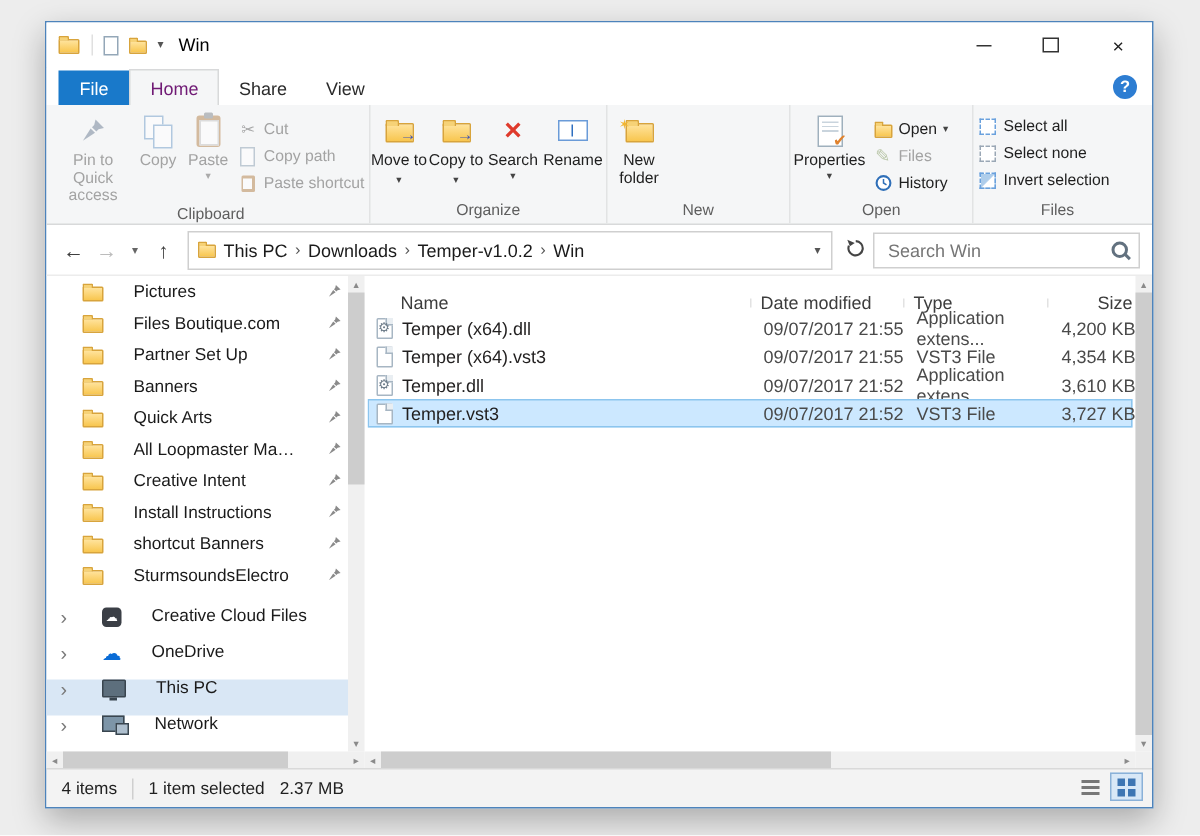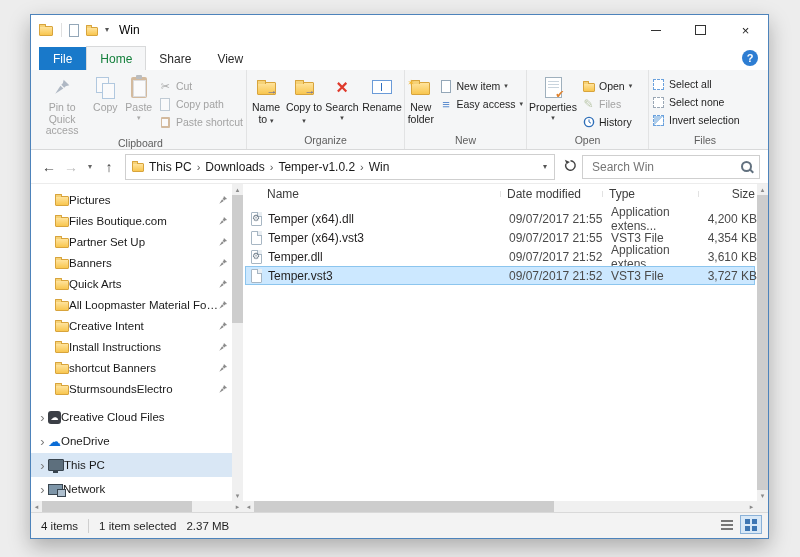--- a/index.html
+++ b/index.html
@@ -15,21 +15,21 @@
   .qat-sep{width:1px;height:14px;background:#e0e0e0}
   .caret-tiny{font-size:8px;color:#555;line-height:1}
   .win-controls{margin-left:auto;display:flex;height:100%}
   .wc{width:45px;height:100%;display:flex;align-items:center;justify-content:center;color:#222;font-size:13px}
   .wc .bar{width:10px;height:1px;background:#333}
   .wc .box{width:9px;height:8px;border:1px solid #333}
   
   .tabrow{height:25px;min-height:25px;background:#fff;display:flex;align-items:flex-end;position:relative}
   .tab{font-size:12px;color:#2b2b2b;padding:0 13px;height:23px;display:flex;align-items:center}
   .tab-file{background:#1979ca;color:#fff;margin-left:8px;padding:0 14px}
-  .tab.active{background:#f5f6f7;border:1px solid #d8d9da;border-bottom:none;color:#15803d}
+  .tab.active{background:#f5f6f7;border:1px solid #d8d9da;border-bottom:none;color:#701a75}
   .help-circle{position:absolute;right:10px;bottom:4px;width:16px;height:16px;border-radius:50%;
                background:#2d7dd2;color:#fff;font-size:11px;font-weight:bold;
                display:flex;align-items:center;justify-content:center}
   
   .ribbon{height:79px;min-height:79px;background:#f5f6f7;border-bottom:1px solid #d8d9da;
           display:flex;padding-left:4px;overflow:hidden}
   .rgroup{display:flex;flex-direction:column;border-right:1px solid #e2e3e4;overflow:hidden;box-sizing:border-box}
   .rgroup-body{display:flex;flex:1;align-items:flex-start;padding-top:3px}
   .rgroup-label{text-align:center;font-size:10.5px;color:#5e5e5e;height:15px;line-height:13px}
   .rbtn{display:flex;flex-direction:column;align-items:center;font-size:10.5px;color:#1f1f1f;
@@ -93,21 +93,21 @@
               align-items:center;padding:0 7px;gap:6px;box-sizing:border-box}
   .search-box input{border:none;outline:none;flex:1;min-width:0;font-size:12px;color:#333;font-family:inherit;background:transparent}
   .search-box input::placeholder{color:#767676;opacity:1}
   .mag{width:7px;height:7px;border:2px solid #62717f;border-radius:50%;position:relative;flex:none}
   .mag::after{content:"";position:absolute;width:5px;height:2px;background:#62717f;transform:rotate(45deg);right:-4px;bottom:-2px}
   
   .content{flex:1;display:flex;min-height:0;background:#fff}
   .nav-pane{width:212px;min-width:212px;display:flex;flex-direction:column}
   .nav-wrap{flex:1;display:flex;min-height:0}
   .nav-list{flex:1;padding-top:5px;overflow:hidden}
-  .nav-item{height:21px;display:flex;align-items:center;gap:0;font-size:11.5px;color:#1a1a1a;
+  .nav-item{height:21px;display:flex;gap:20px;font-size:11.5px;color:#1a1a1a;
             padding-left:24px;white-space:nowrap}
   .nav-item .lbl{flex:1;overflow:hidden;text-overflow:ellipsis}
   .nav-item.root{padding-left:6px;height:24px}
   .nav-item.selected{background:#d9e7f5}
   .gap-top{margin-top:6px}
   .chev{width:11px;color:#7a7a7a;font-size:13px;line-height:1;text-align:center}
   .pin{margin-right:4px;flex:none;display:flex}
   .cc-ic{width:13px;height:13px;background:#3b3f46;border-radius:3px;color:#fff;font-size:8px;
          display:flex;align-items:center;justify-content:center;flex:none}
   .cloud-blue{color:#0a6cd6;font-size:13px;line-height:1}
@@ -120,21 +120,21 @@
   .hscroll{height:11px;min-height:11px;background:#f0f0f0;display:flex;align-items:center}
   .s-arrow{width:11px;height:11px;font-size:7px;color:#8a8a8a;display:flex;align-items:center;justify-content:center;flex:none}
   .vthumb{width:11px;background:#cdcdcd}
   .hthumb{height:11px;background:#cdcdcd}
   .spacer{flex:1}
   .corner{width:11px;min-width:11px;height:11px;background:#f0f0f0}
   
   .file-pane{flex:1;display:flex;flex-direction:column;min-width:0}
   .file-wrap{flex:1;display:flex;min-height:0}
   .file-main{flex:1;display:flex;flex-direction:column;padding-top:3px;overflow:hidden}
-  .fheader{display:flex;height:22px;align-items:flex-start;font-size:12px;color:#3d3d3d}
+  .fheader{display:flex;height:22px;align-items:flex-end;font-size:12px;color:#3d3d3d}
   .hcell{position:relative;box-sizing:border-box;padding-left:6px}
   .hcell::after{content:"";position:absolute;right:0;top:4px;bottom:4px;width:1px;background:#e2e2e2}
   .c-name{flex:0 0 258px}
   .hcell.c-name{padding-left:24px}
   .c-date{flex:0 0 102px}
   .c-type{flex:0 0 96px}
   .c-size{flex:0 0 66px;text-align:right;padding-right:10px}
   .frow{display:flex;height:19px;align-items:center;font-size:12px;color:#211f1f;margin:0 2px;box-sizing:border-box}
   .frow .c-name{display:flex;align-items:center;gap:6px;padding-left:6px;box-sizing:border-box}
   .frow .c-date,.frow .c-type{color:#4a4a4a;padding-left:6px;box-sizing:border-box}
@@ -239,21 +239,21 @@
     </div>
 
     <div class="rgroup" style="width:158px">
       <div class="rgroup-body">
         <div class="rbtn" style="width:38px">
           <span class="ric">
                 <span class="fldr f18">
                   <span class="mvarrow">→</span>
                 </span>
               </span>
-          <span class="rlabel"><span>Name to</span> <span class="caret-i">▾</span></span>
+          <span class="rlabel"><span>Move to</span> <span class="caret-i">▾</span></span>
         </div>
         <div class="rbtn" style="width:38px">
           <span class="ric">
                 <span class="fldr f18">
                   <span class="mvarrow">→</span>
                 </span>
               </span>
           <span class="rlabel"><span>Copy to</span> <span class="caret-i">▾</span></span>
         </div>
         <div class="rbtn" style="width:38px">
@@ -275,34 +275,20 @@
 
     <div class="rgroup" style="width:122px">
       <div class="rgroup-body">
         <div class="rbtn" style="width:42px">
           <span class="ric">
                 <span class="fldr f18">
                   <span class="sparkle">✶</span>
                 </span>
               </span>
           <span class="rlabel">New folder</span>
-        </div>
-        <div class="scol">
-          <div class="sbtn">
-            <span class="sic">
-                  <span class="doc-mini"></span>
-                </span>
-            <span>New item</span>
-            <span class="caret-i">▾</span>
-          </div>
-          <div class="sbtn">
-            <span class="sic ez-lines">≡</span>
-            <span>Easy access</span>
-            <span class="caret-i">▾</span>
-          </div>
         </div>
       </div>
       <div class="rgroup-label">New</div>
     </div>
 
     <div class="rgroup" style="width:122px">
       <div class="rgroup-body">
         <div class="rbtn" style="width:52px">
           <span class="ric">
                 <span class="prop-doc">

